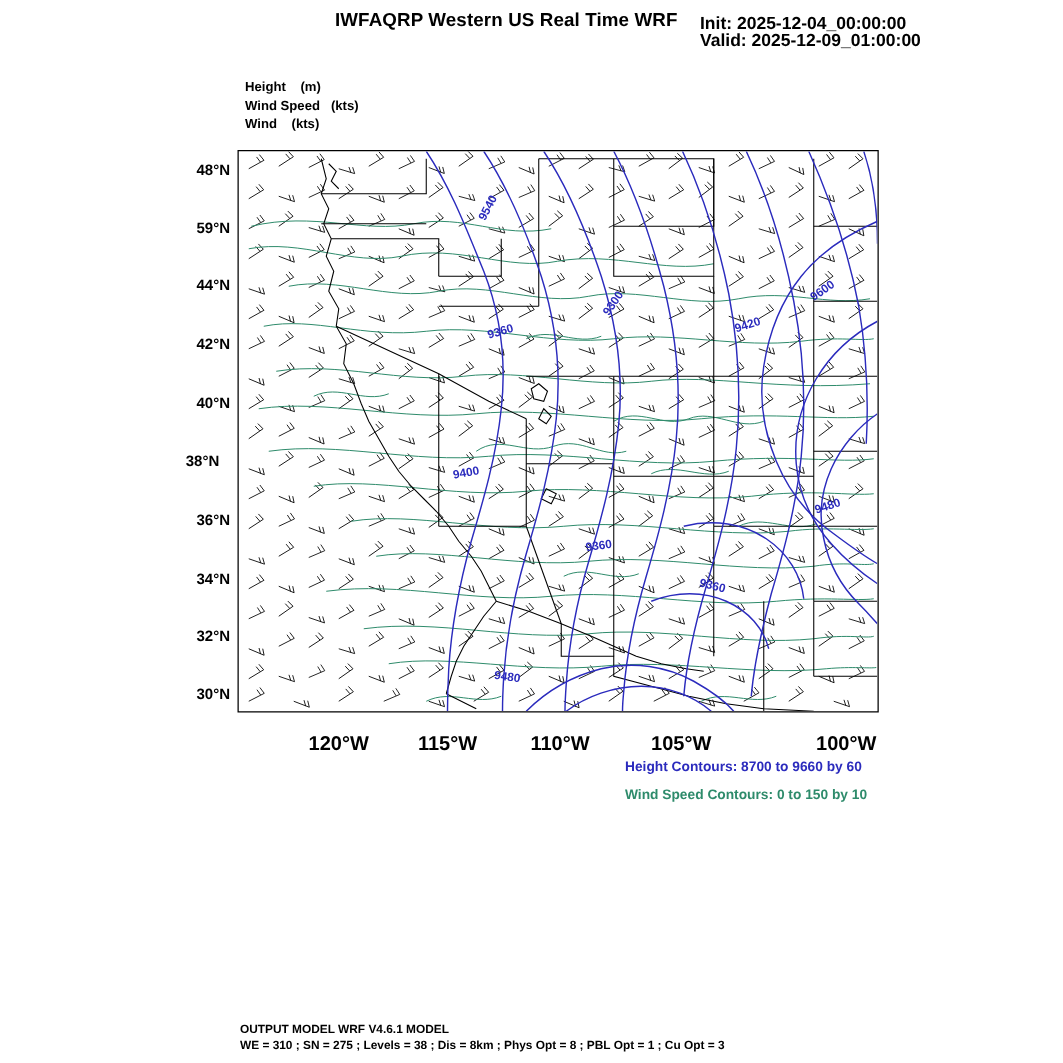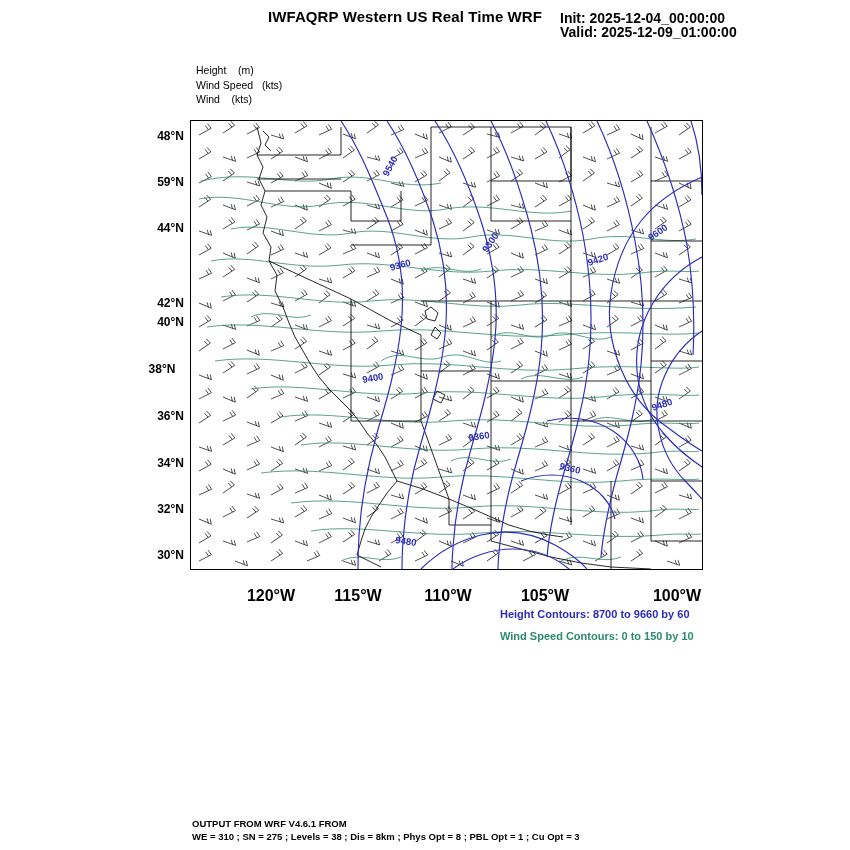--- a/index.html
+++ b/index.html
@@ -38,21 +38,21 @@
     font-size: 14px;
     font-weight: bold;
     line-height: 14px;
     white-space: nowrap;
   }
   .legend-vars {
     position: absolute;
     left: 196px;
     top: 63px;
     font-size: 10.5px;
-    font-weight: normal;
+    font-weight: bold;
     line-height: 14.5px;
   }
   .legend-vars .row { white-space: pre; }
 
   .plot-frame {
     position: absolute;
     left: 190px;
     top: 120px;
     width: 513px;
     height: 450px;
@@ -111,21 +111,21 @@
 
   <div class="legend-vars">
     <div class="row">Height    (m)</div>
     <div class="row">Wind Speed   (kts)</div>
     <div class="row">Wind    (kts)</div>
   </div>
 
   <div class="ylab" style="left:140px; top:129px;">48°N</div>
   <div class="ylab" style="left:140px; top:175px;">59°N</div>
   <div class="ylab" style="left:140px; top:221px;">44°N</div>
-  <div class="ylab" style="left:140px; top:268px;margin-top:28px;">42°N</div>
+  <div class="ylab" style="left:140px; top:268px;">42°N</div>
   <div class="ylab" style="left:140px; top:315px;">40°N</div>
   <div class="ylab" style="left:140px; top:362px;text-align:center;">38°N</div>
   <div class="ylab" style="left:140px; top:409px;">36°N</div>
   <div class="ylab" style="left:140px; top:456px;">34°N</div>
   <div class="ylab" style="left:140px; top:502px;">32°N</div>
   <div class="ylab" style="left:140px; top:548px;">30°N</div>
 
   <div class="xlab" style="left:244px; top:587px;">120°W</div>
   <div class="xlab" style="left:331px; top:587px;">115°W</div>
   <div class="xlab" style="left:421px; top:587px;">110°W</div>
@@ -1461,16 +1461,16 @@
         <text x="368" y="348" transform="rotate(14 368 348)">9360</text>
         <text x="204" y="422" transform="rotate(8 204 422)">9480</text>
       </g>
     </svg>
   </div>
 
   <div class="contour-note note-height">Height Contours: 8700 to 9660 by 60</div>
   <div class="contour-note note-wind">Wind Speed Contours: 0 to 150 by 10</div>
 
   <div class="footer">
-    <div>OUTPUT FROM WRF V4.6.1 FROM</div>
+    <div>OUTPUT MODEL WRF V4.6.1 MODEL</div>
     <div>WE = 310 ; SN = 275 ; Levels = 38 ; Dis = 8km ; Phys Opt = 8 ; PBL Opt = 1 ; Cu Opt = 3</div>
   </div>
 </div>
 
 </body></html>

